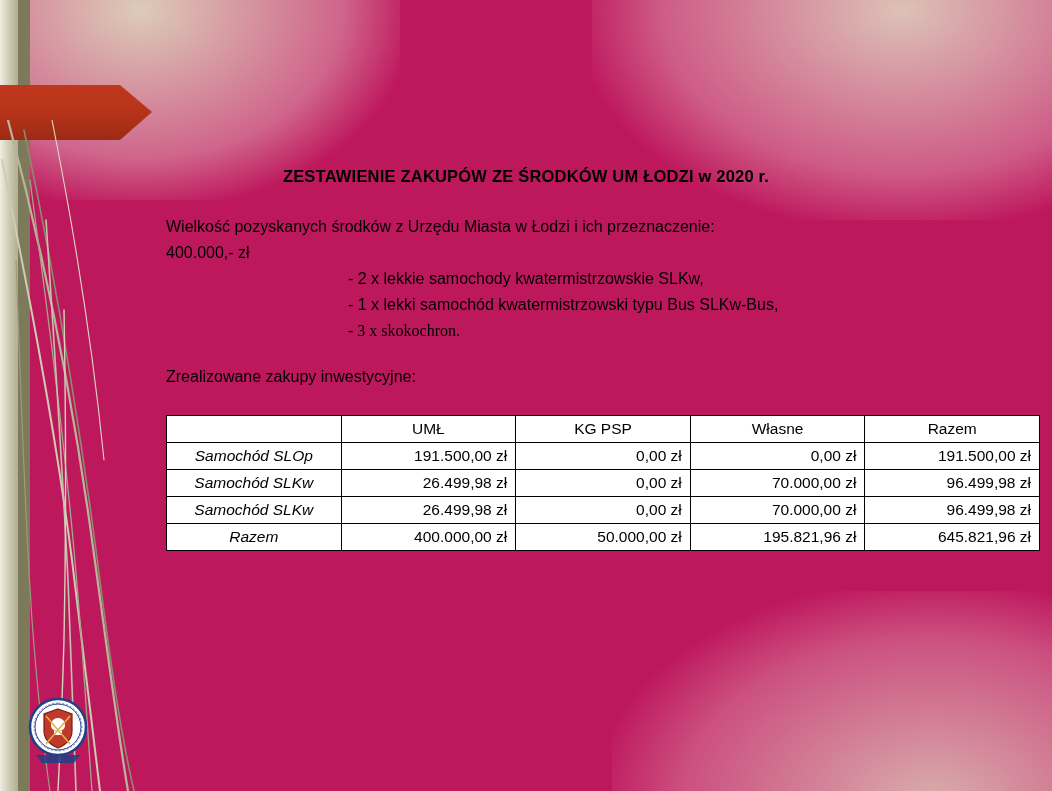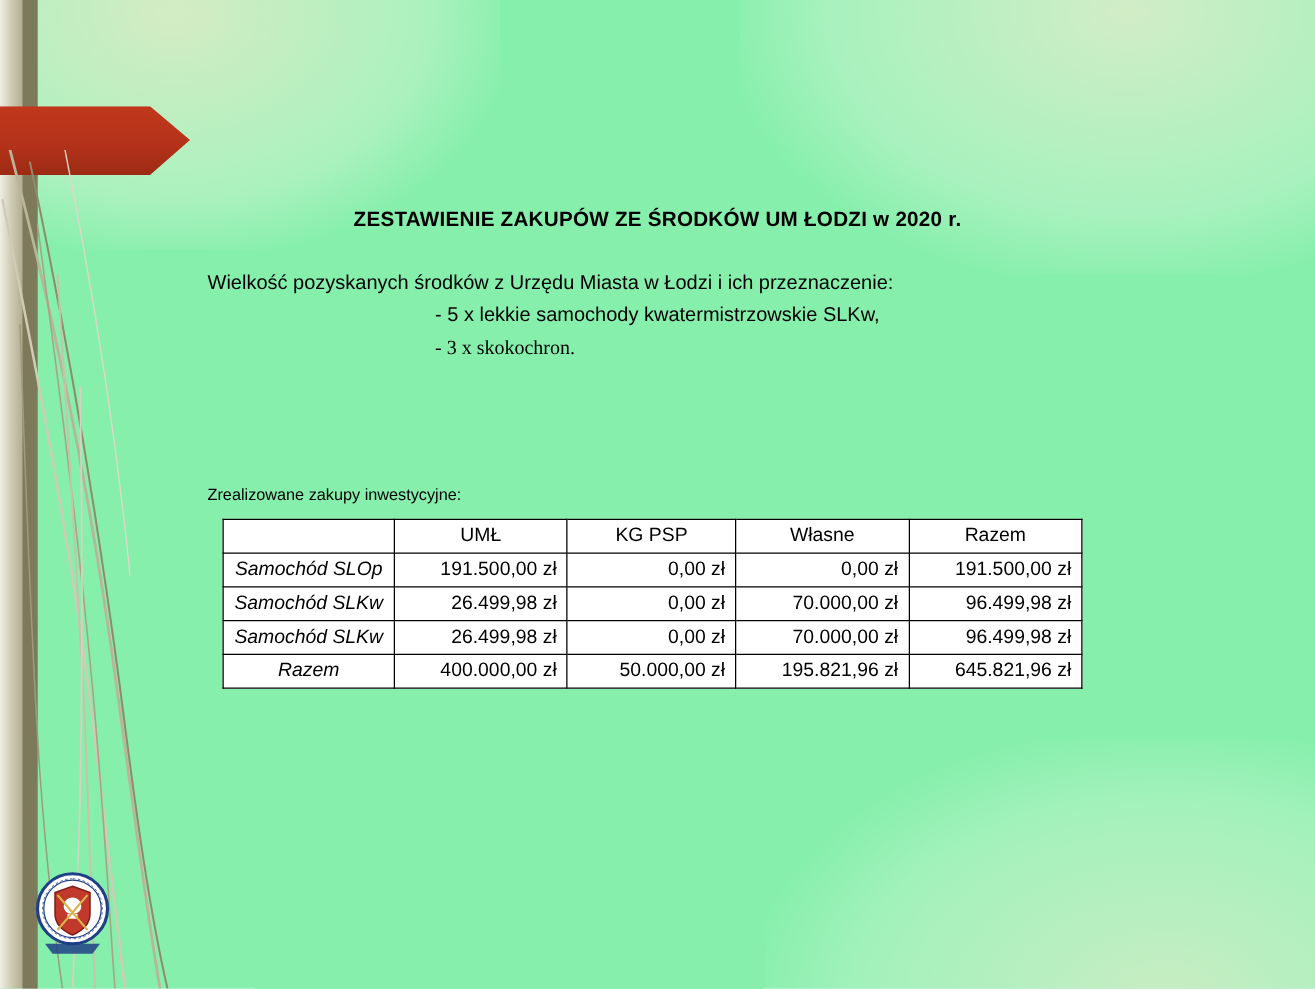--- a/index.html
+++ b/index.html
@@ -10,21 +10,21 @@
     width: 1052px;
     height: 791px;
     background: #ffffff;
     font-family: "Liberation Sans", sans-serif;
     overflow: hidden;
     position: relative;
   }
   .slide {
     position: absolute;
     inset: 0;
-    background: #86efac;
+    background: #be185d;
     overflow: hidden;
   }
   
   .bg-glow-tl {
     position: absolute;
     left: -120px; top: -180px;
     width: 520px; height: 380px;
     background: radial-gradient(ellipse at center, rgba(226,235,200,0.85) 0%, rgba(240,245,225,0.35) 55%, rgba(255,255,255,0) 75%);
     pointer-events: none;
   }
@@ -112,36 +112,35 @@
   }
   .bullets {
     margin: 0;
     padding: 0;
     list-style: none;
   }
   .bullets li { white-space: nowrap; }
   .subhead {
     position: absolute;
     left: 166px;
-    top: 388px;
-    font-size: 13px;
+    top: 368px;
+    font-size: 16px;
     color: #000000;
   }
 
   
   table.data {
     position: absolute;
     left: 166px;
     top: 415px;
-    width: 688px;
+    width: 874px;
     border-collapse: collapse;
     font-size: 15.5px;
     color: #000000;
     background: #ffffff;
-    margin-left: 12px;
   }
   table.data th, table.data td {
     border: 1px solid #000000;
     padding: 4px 8px;
     font-weight: normal;
     vertical-align: middle;
   }
   table.data th { text-align: center; }
   table.data td.label {
     text-align: center;
@@ -212,23 +211,25 @@
     <path d="M22,29 L46,57 M46,29 L22,57" stroke="#d9b44a" stroke-width="1.6"></path>
 
     <path d="M12,68 h44 l-6,8 h-32 z" fill="#1f3f86" opacity="0.85"></path>
   </svg>
 
   <div class="title">ZESTAWIENIE  ZAKUPÓW ZE ŚRODKÓW UM ŁODZI w 2020 r.</div>
 
   <div class="body-block">
     <div class="lead-line">Wielkość pozyskanych środków z Urzędu Miasta w Łodzi i ich przeznaczenie:</div>
     <div class="amount-row">
+      <span class="amount-label">400.000,- zł</span>
     </div>
     <ul class="bullets">
-      <li style="padding-left:182px;">- 5 x lekkie samochody kwatermistrzowskie SLKw,</li>
+      <li style="padding-left:182px;">- 2 x lekkie samochody kwatermistrzowskie SLKw,</li>
+      <li style="padding-left:182px;">- 1 x lekki samochód kwatermistrzowski typu  Bus SLKw-Bus,</li>
       <li style="padding-left:182px;font-family:Liberation Serif, serif;">- 3 x skokochron.</li>
     </ul>
   </div>
 
   <div class="subhead">Zrealizowane zakupy inwestycyjne:</div>
 
   <table class="data">
     <thead>
       <tr>
         <th class="corner corner-slash"></th>

